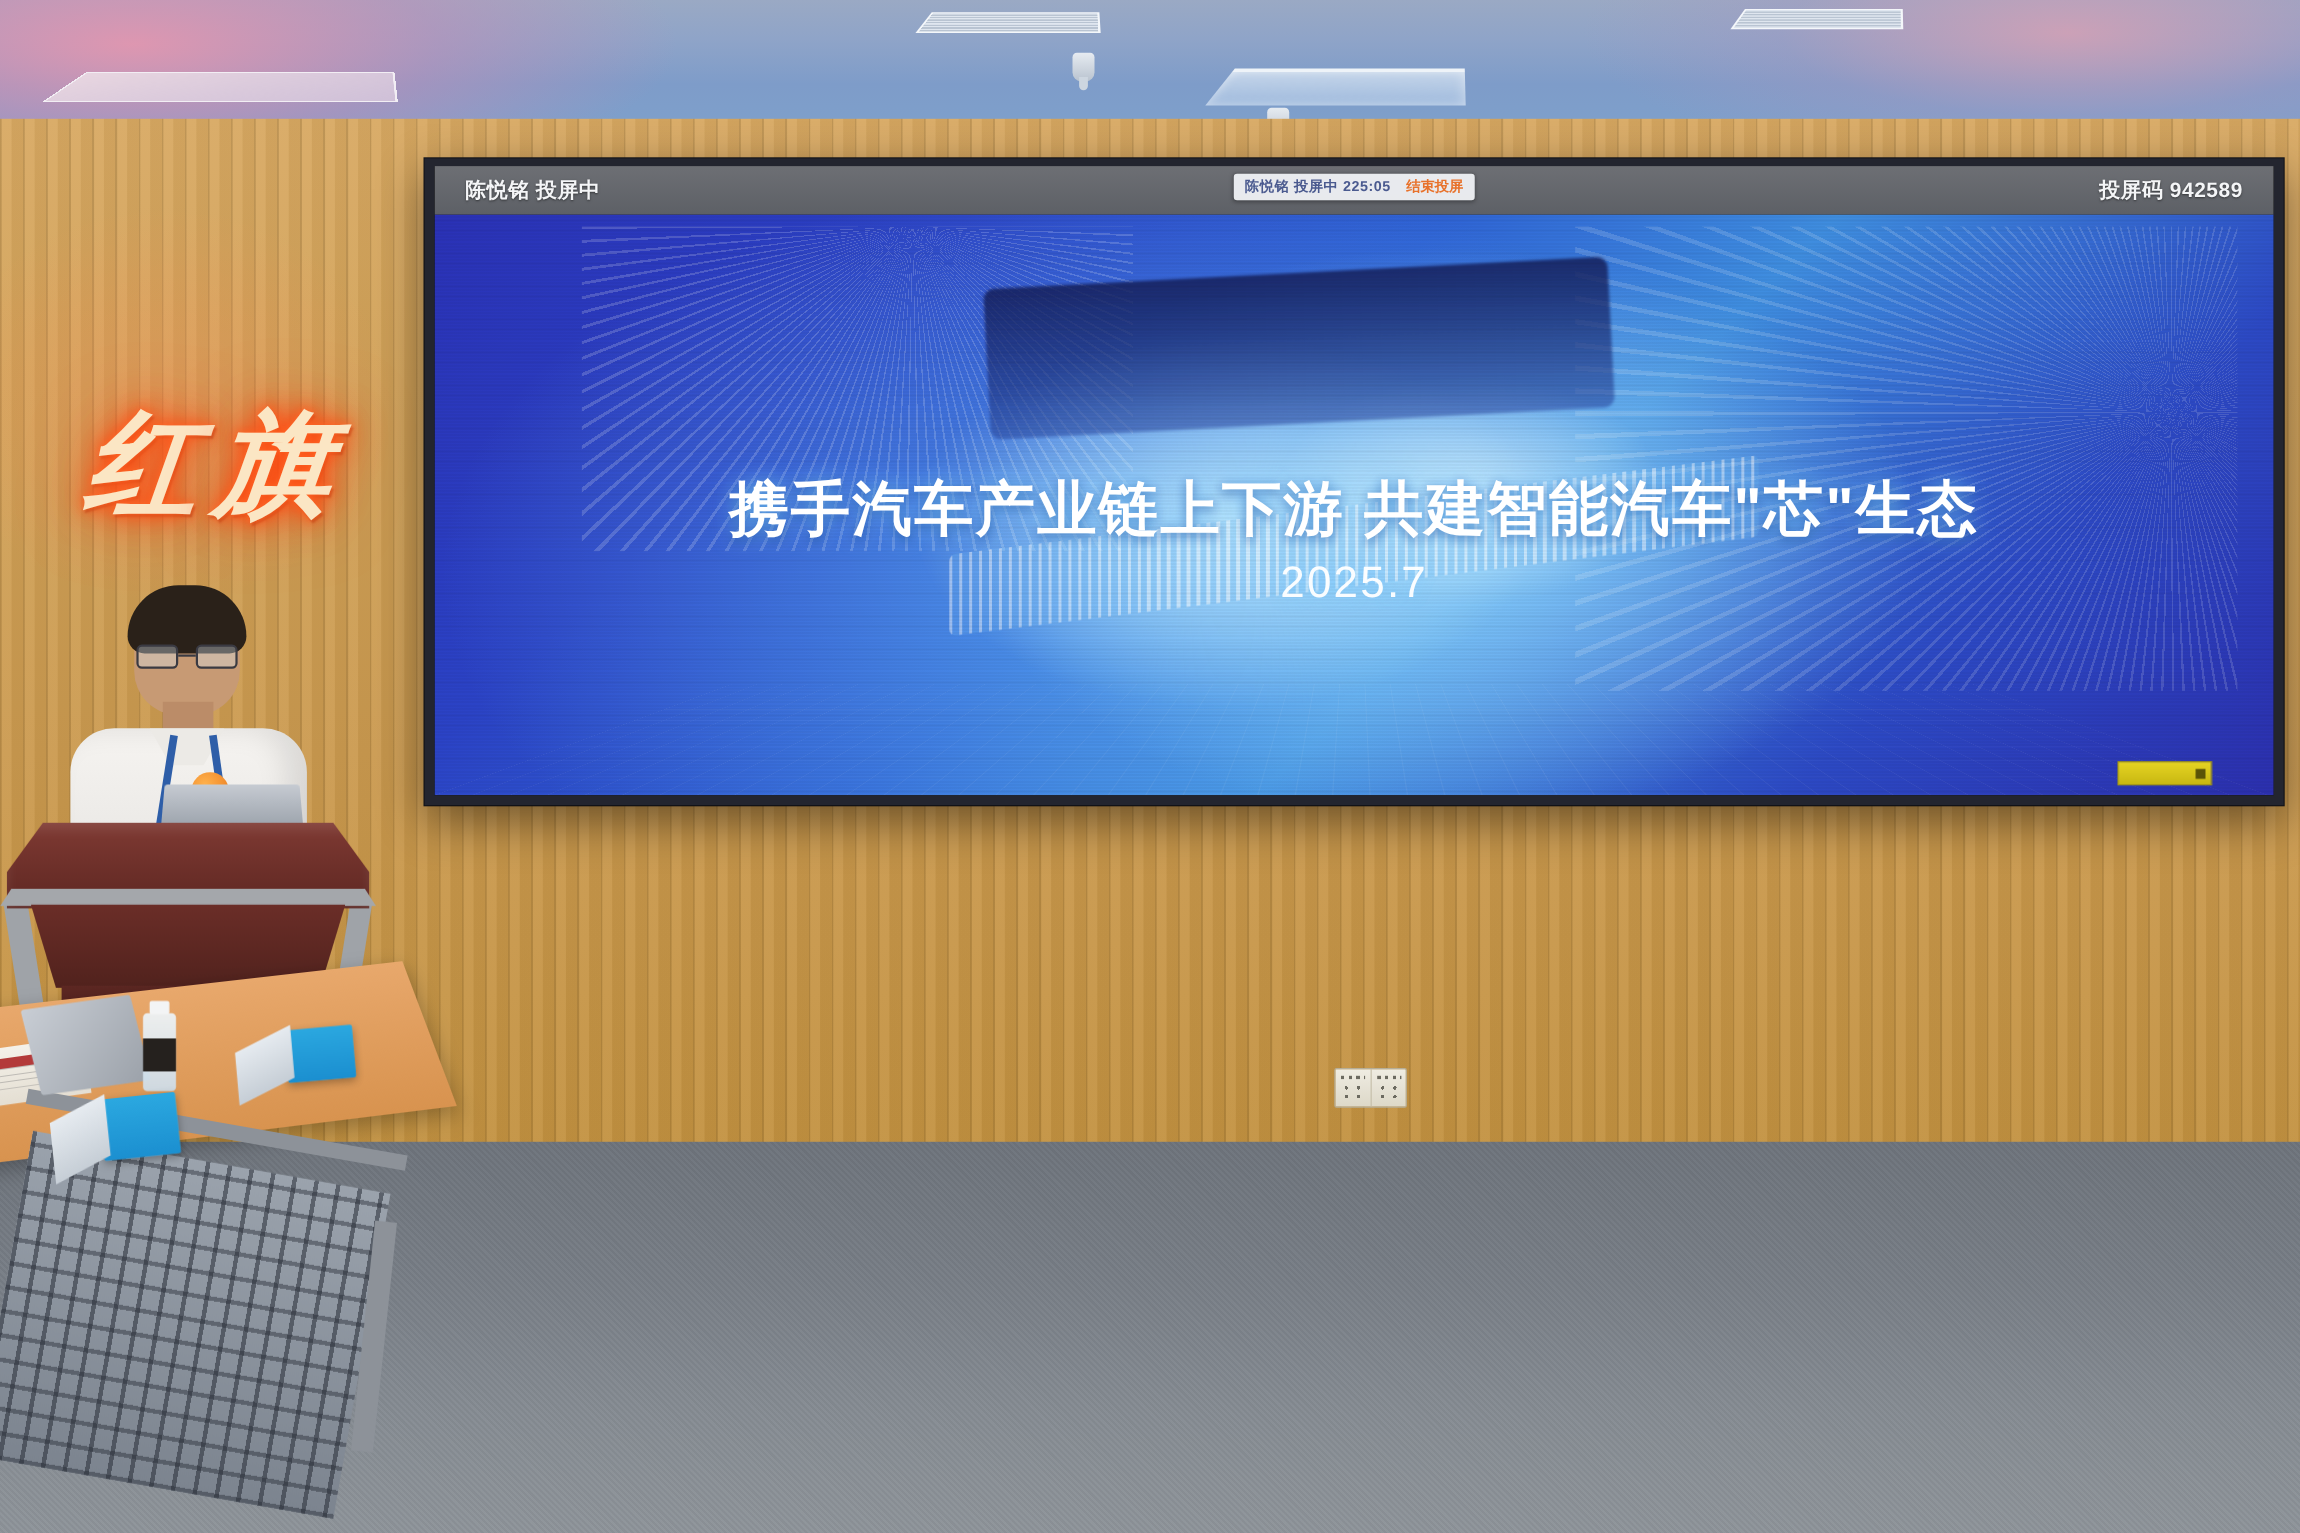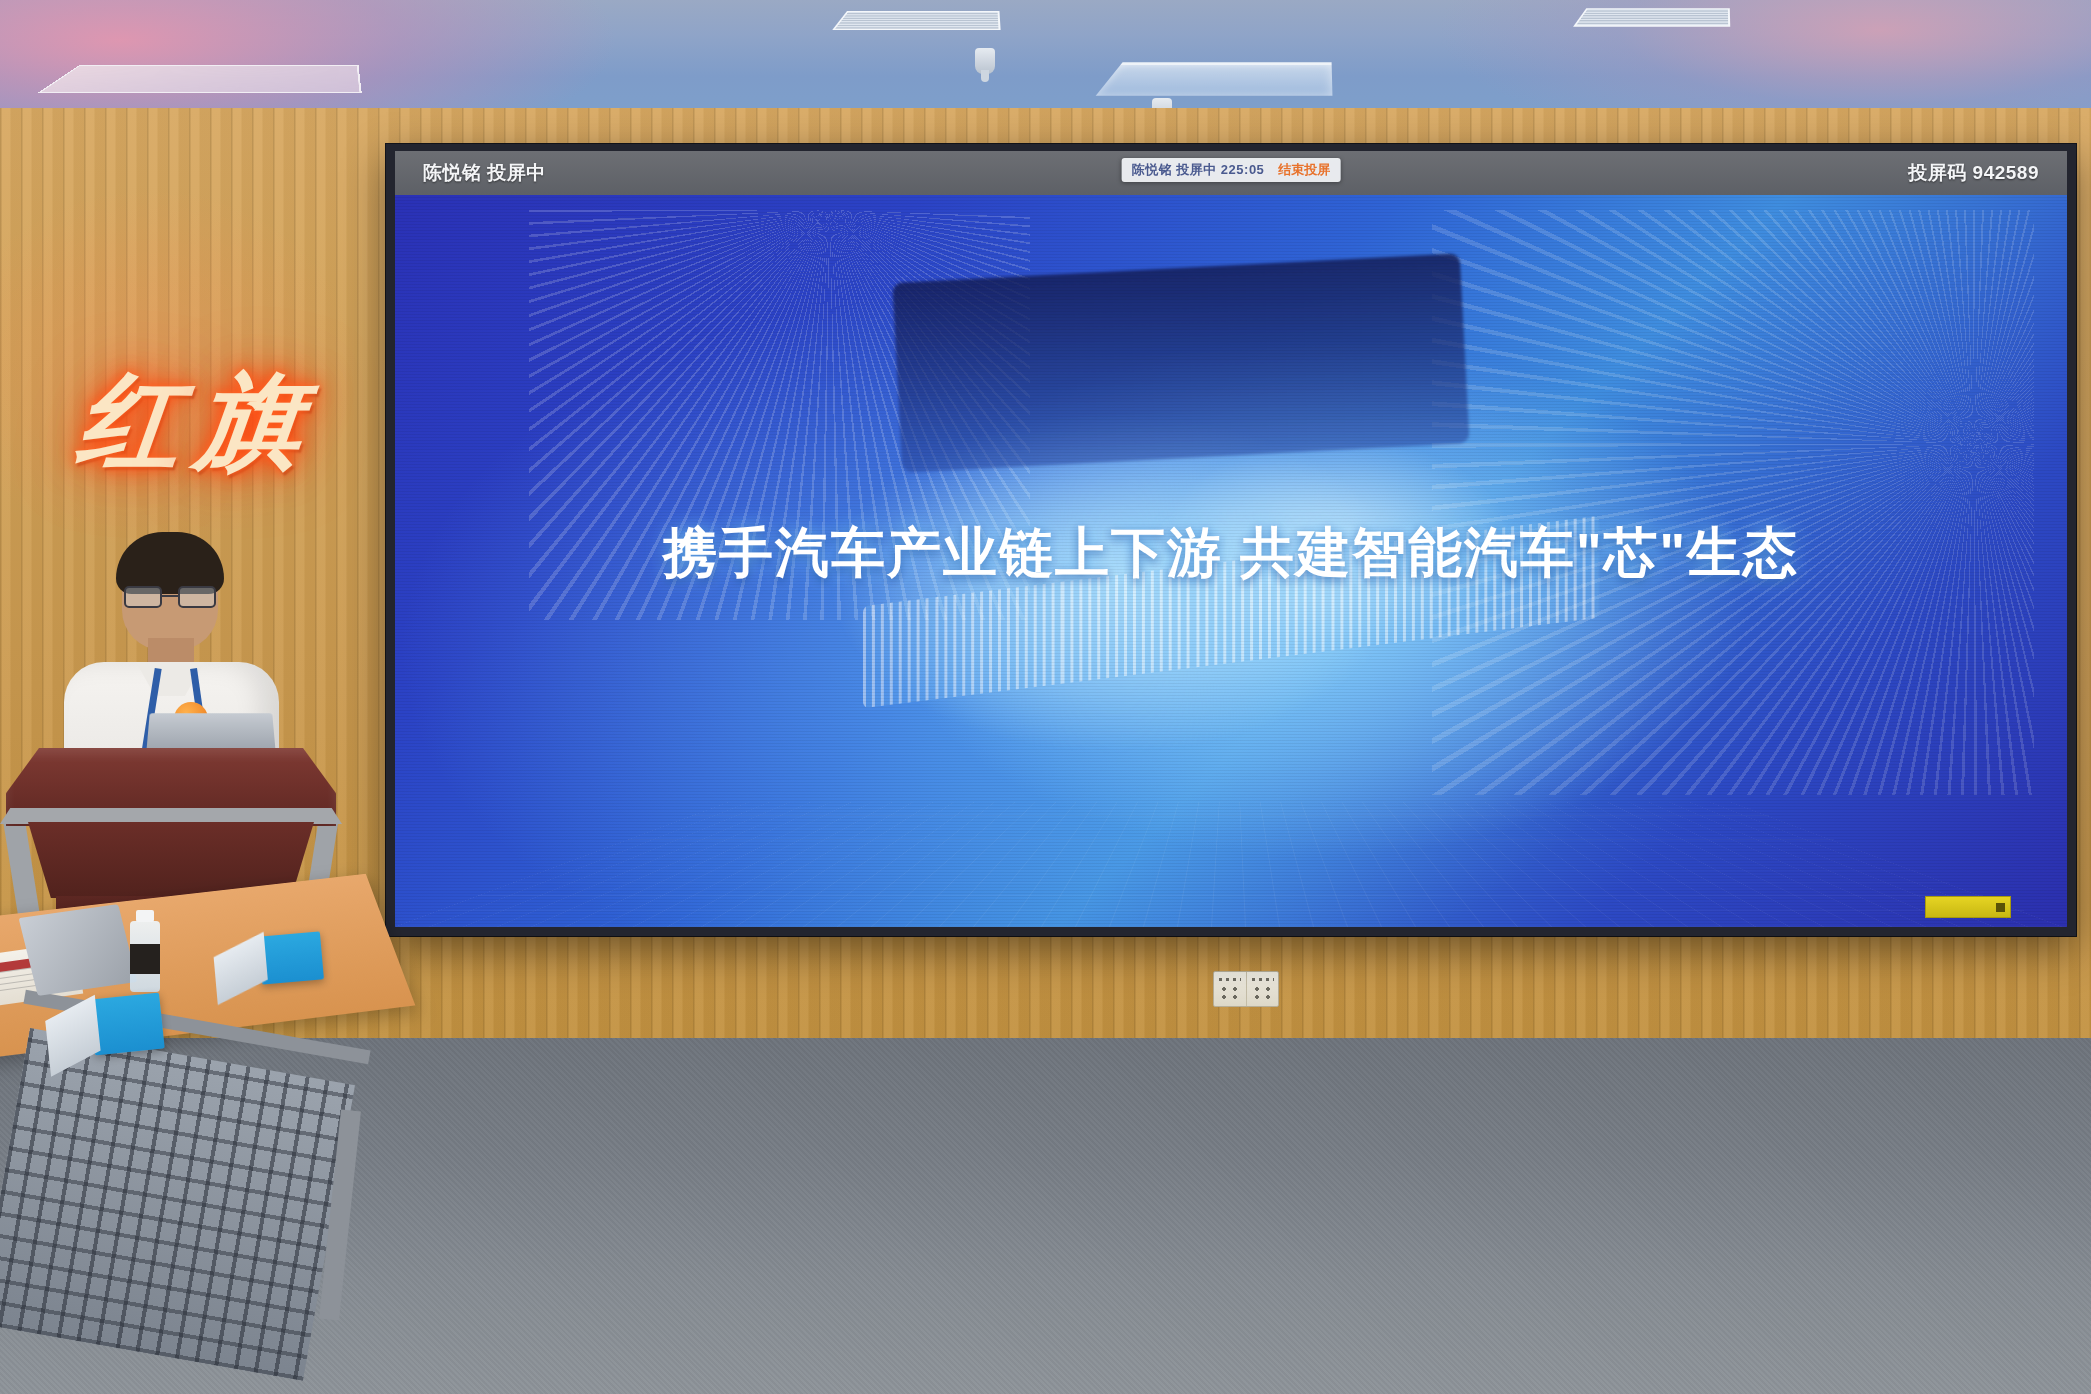--- a/index.html
+++ b/index.html
@@ -69,21 +69,21 @@
     background:repeating-linear-gradient(90deg,#6c6a60 0,#6c6a60 3px,transparent 3px,transparent 7px);}
   .socket-half:after{content:"";position:absolute;left:6px;top:15px;width:20px;height:14px;
     background:
       radial-gradient(circle 1.6px at 4px 2px,#6c6a60 99%,transparent),
       radial-gradient(circle 1.6px at 15px 2px,#6c6a60 99%,transparent),
       radial-gradient(circle 1.6px at 4px 10px,#6c6a60 99%,transparent),
       radial-gradient(circle 1.6px at 15px 10px,#6c6a60 99%,transparent);}
 
   
   .led-frame{
-    position:absolute;left:386px;top:144px;width:1690px;height:792px;
+    position:absolute;left:386px;top:144px;width:1690px;height:588px;
     background:#23252f;padding:7px 9px 9px 9px;
     box-shadow:0 14px 40px rgba(0,0,0,.45), 0 0 0 1px #15161c;
   }
   .led-inner{position:relative;width:100%;height:100%;background:#111;overflow:hidden;}
 
   
   .led-status{
     position:absolute;left:0;top:0;width:100%;height:44px;
     background:linear-gradient(180deg,#6d6f74,#5d6066);
     display:flex;align-items:center;justify-content:space-between;
@@ -290,20 +290,21 @@
         <div class="slide-rays"></div>
         <div class="slide-rays right"></div>
         <div class="slide-wafer"></div>
         <div class="slide-arm"></div>
         <div class="slide-chip"></div>
         <div class="slide-grid"></div>
 
 
         <div class="slide-title-wrap">
           <div class="slide-title">携手汽车产业链上下游 共建智能汽车"芯"生态</div>
+          <div class="slide-date">2025.7</div>
         </div>
 
         <div class="slide-scan"></div>
       </div>
 
       <div class="toast">
         <span class="toast-text">陈悦铭 投屏中 225:05</span>
         <span class="toast-btn">结束投屏</span>
       </div>
 

